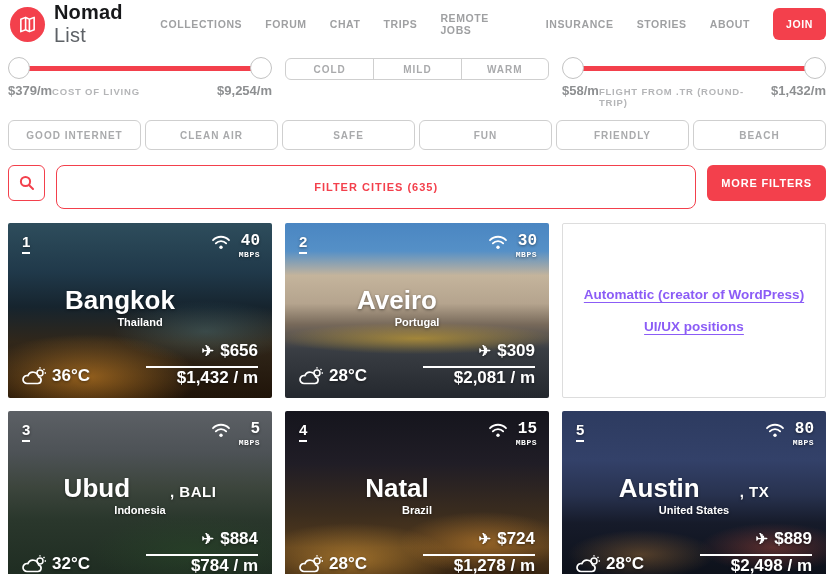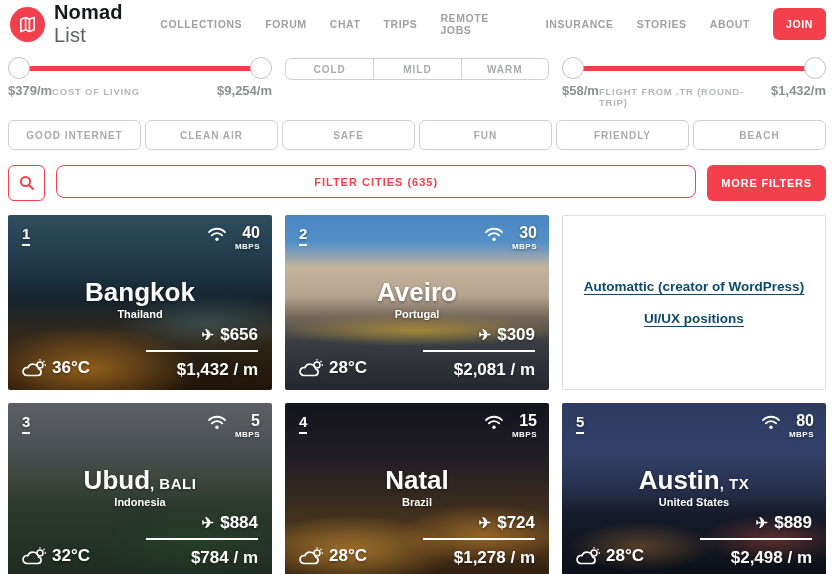--- a/index.html
+++ b/index.html
@@ -45,55 +45,55 @@
   .filters-row2 { display:grid; grid-template-columns:repeat(6,1fr); gap:4px;
     padding:0 8px; margin-top:12px; }
   .toggle-btn { height:30px; border:1px solid #cfcfcf; border-radius:6px; display:flex;
     align-items:center; justify-content:center; font-size:10px; font-weight:700;
     color:#a9aaac; letter-spacing:1px; cursor:pointer; background:#fff; }
 
   .filters-row3 { display:grid; grid-template-columns:37px 1fr auto; gap:11px;
     padding:0 8px; margin-top:15px; }
   .search-btn { height:36px; border:1px solid #f3404c; border-radius:6px; display:flex;
     align-items:center; justify-content:center; cursor:pointer; background:#fff; }
-  .filter-input { height:33px; border:1px solid #f3404c; border-radius:8px; width:100%;
+  .filter-input { height:44px; border:1px solid #f3404c; border-radius:8px; width:100%;
     text-align:center; font-size:11px; font-weight:700; color:#f3404c;
     letter-spacing:1px; font-family:"Liberation Sans", sans-serif; outline:none; }
   .filter-input::placeholder { color:#f3404c; opacity:1; }
   .more-filters-btn { height:36px; background:#f3404c; border:none; border-radius:6px;
     color:#fff; font-size:11px; font-weight:700; letter-spacing:0.8px; padding:0 14px;
     cursor:pointer; }
 
   
   .cards { display:grid; grid-template-columns:1fr 1fr 1fr; gap:13px; padding:0 8px;
     margin-top:14px; }
   .card { position:relative; height:175px; border-radius:2px; overflow:hidden;
     color:#fff; cursor:pointer; text-shadow:0 1px 3px rgba(0,0,0,0.45); }
   .rank { position:absolute; top:10px; left:14px; font-size:15px; font-weight:700;
     border-bottom:2px solid #fff; padding-bottom:2px; }
   .wifi-block { position:absolute; top:10px; right:12px; display:flex; gap:8px;
-    align-items:flex-start; }
+    align-items:flex-start;font-family:Liberation Mono, monospace; }
   .wifi-icon { margin-top:2px; }
   .speed-col { display:flex; flex-direction:column; align-items:flex-end; }
   .speed { font-size:16px; font-weight:700; line-height:1; }
   .speed-unit { font-size:8px; font-weight:700; letter-spacing:0.5px; margin-top:1px; }
   .city-block { position:absolute; top:50%; left:0; right:0; transform:translateY(-58%);
     text-align:center; }
   .city-name { font-size:26px; font-weight:700; line-height:1.1; }
-  .city-suffix { font-size:15px; font-weight:700; letter-spacing:0.5px; }
+  .city-suffix { font-size:15px; font-weight:700; letter-spacing:0.5px;padding-left:40px; }
   .country { font-size:11px; font-weight:700; margin-top:2px; }
   .temp-block { position:absolute; left:13px; bottom:12px; display:flex;
     align-items:center; gap:5px; }
   .temp { font-size:17px; font-weight:700; }
   .money-block { position:absolute; right:14px; bottom:10px; text-align:right; }
   .flight-row { font-size:17px; font-weight:700; display:flex; align-items:center;
     justify-content:flex-end; gap:6px; }
   .plane-glyph { font-size:15px; }
   .cost { font-size:17px; font-weight:700; border-top:2px solid #fff; margin-top:5px;
-    padding-top:8px; min-width:112px; }
+    padding-top:0; min-width:112px; }
 
   
   .bg-bangkok { background:
     radial-gradient(ellipse 60% 35% at 30% 88%, rgba(235,150,40,0.55), transparent 70%),
     radial-gradient(ellipse 50% 25% at 75% 62%, rgba(90,140,150,0.35), transparent 70%),
     linear-gradient(180deg,#2e4d5c 0%,#20394a 28%,#16242e 48%,#31271a 68%,#201409 100%); }
   .bg-aveiro { background:
     radial-gradient(ellipse 70% 12% at 50% 66%, rgba(215,170,45,0.6), transparent 75%),
     linear-gradient(180deg,#4a86c2 0%,#5590c7 16%,#c4b49c 30%,#b5a48e 46%,#77695a 58%,#3a3e44 72%,#24282e 100%); }
   .bg-ad { background:#fff; border:1px solid #ddd; cursor:pointer; }
@@ -105,21 +105,21 @@
     radial-gradient(ellipse 45% 25% at 75% 75%, rgba(230,150,50,0.45), transparent 70%),
     linear-gradient(180deg,#15151d 0%,#201d26 30%,#3a2c1e 58%,#533a1c 78%,#2c1c0e 100%); }
   .bg-austin { background:
     radial-gradient(ellipse 40% 20% at 80% 78%, rgba(200,80,60,0.4), transparent 70%),
     radial-gradient(ellipse 40% 20% at 30% 82%, rgba(210,140,60,0.35), transparent 70%),
     linear-gradient(180deg,#2d3b60 0%,#334169 28%,#28324f 48%,#161b2a 64%,#0b0f17 100%); }
 
   
   .ad-inner { height:100%; display:flex; flex-direction:column; align-items:center;
     justify-content:center; text-align:center; padding:0 18px;
-    font-size:13.5px; font-weight:700; color:#0c4a6e; line-height:2.3;
+    font-size:13.5px; font-weight:700; color:#8b5cf6; line-height:2.3;
     text-shadow:none; }
   .ad-link { text-decoration:underline; text-underline-offset:3px; }
 </style>
 </head>
 <body>
 
 <div class="page">
 
   <div class="header">
     <div class="logo-wrap">

